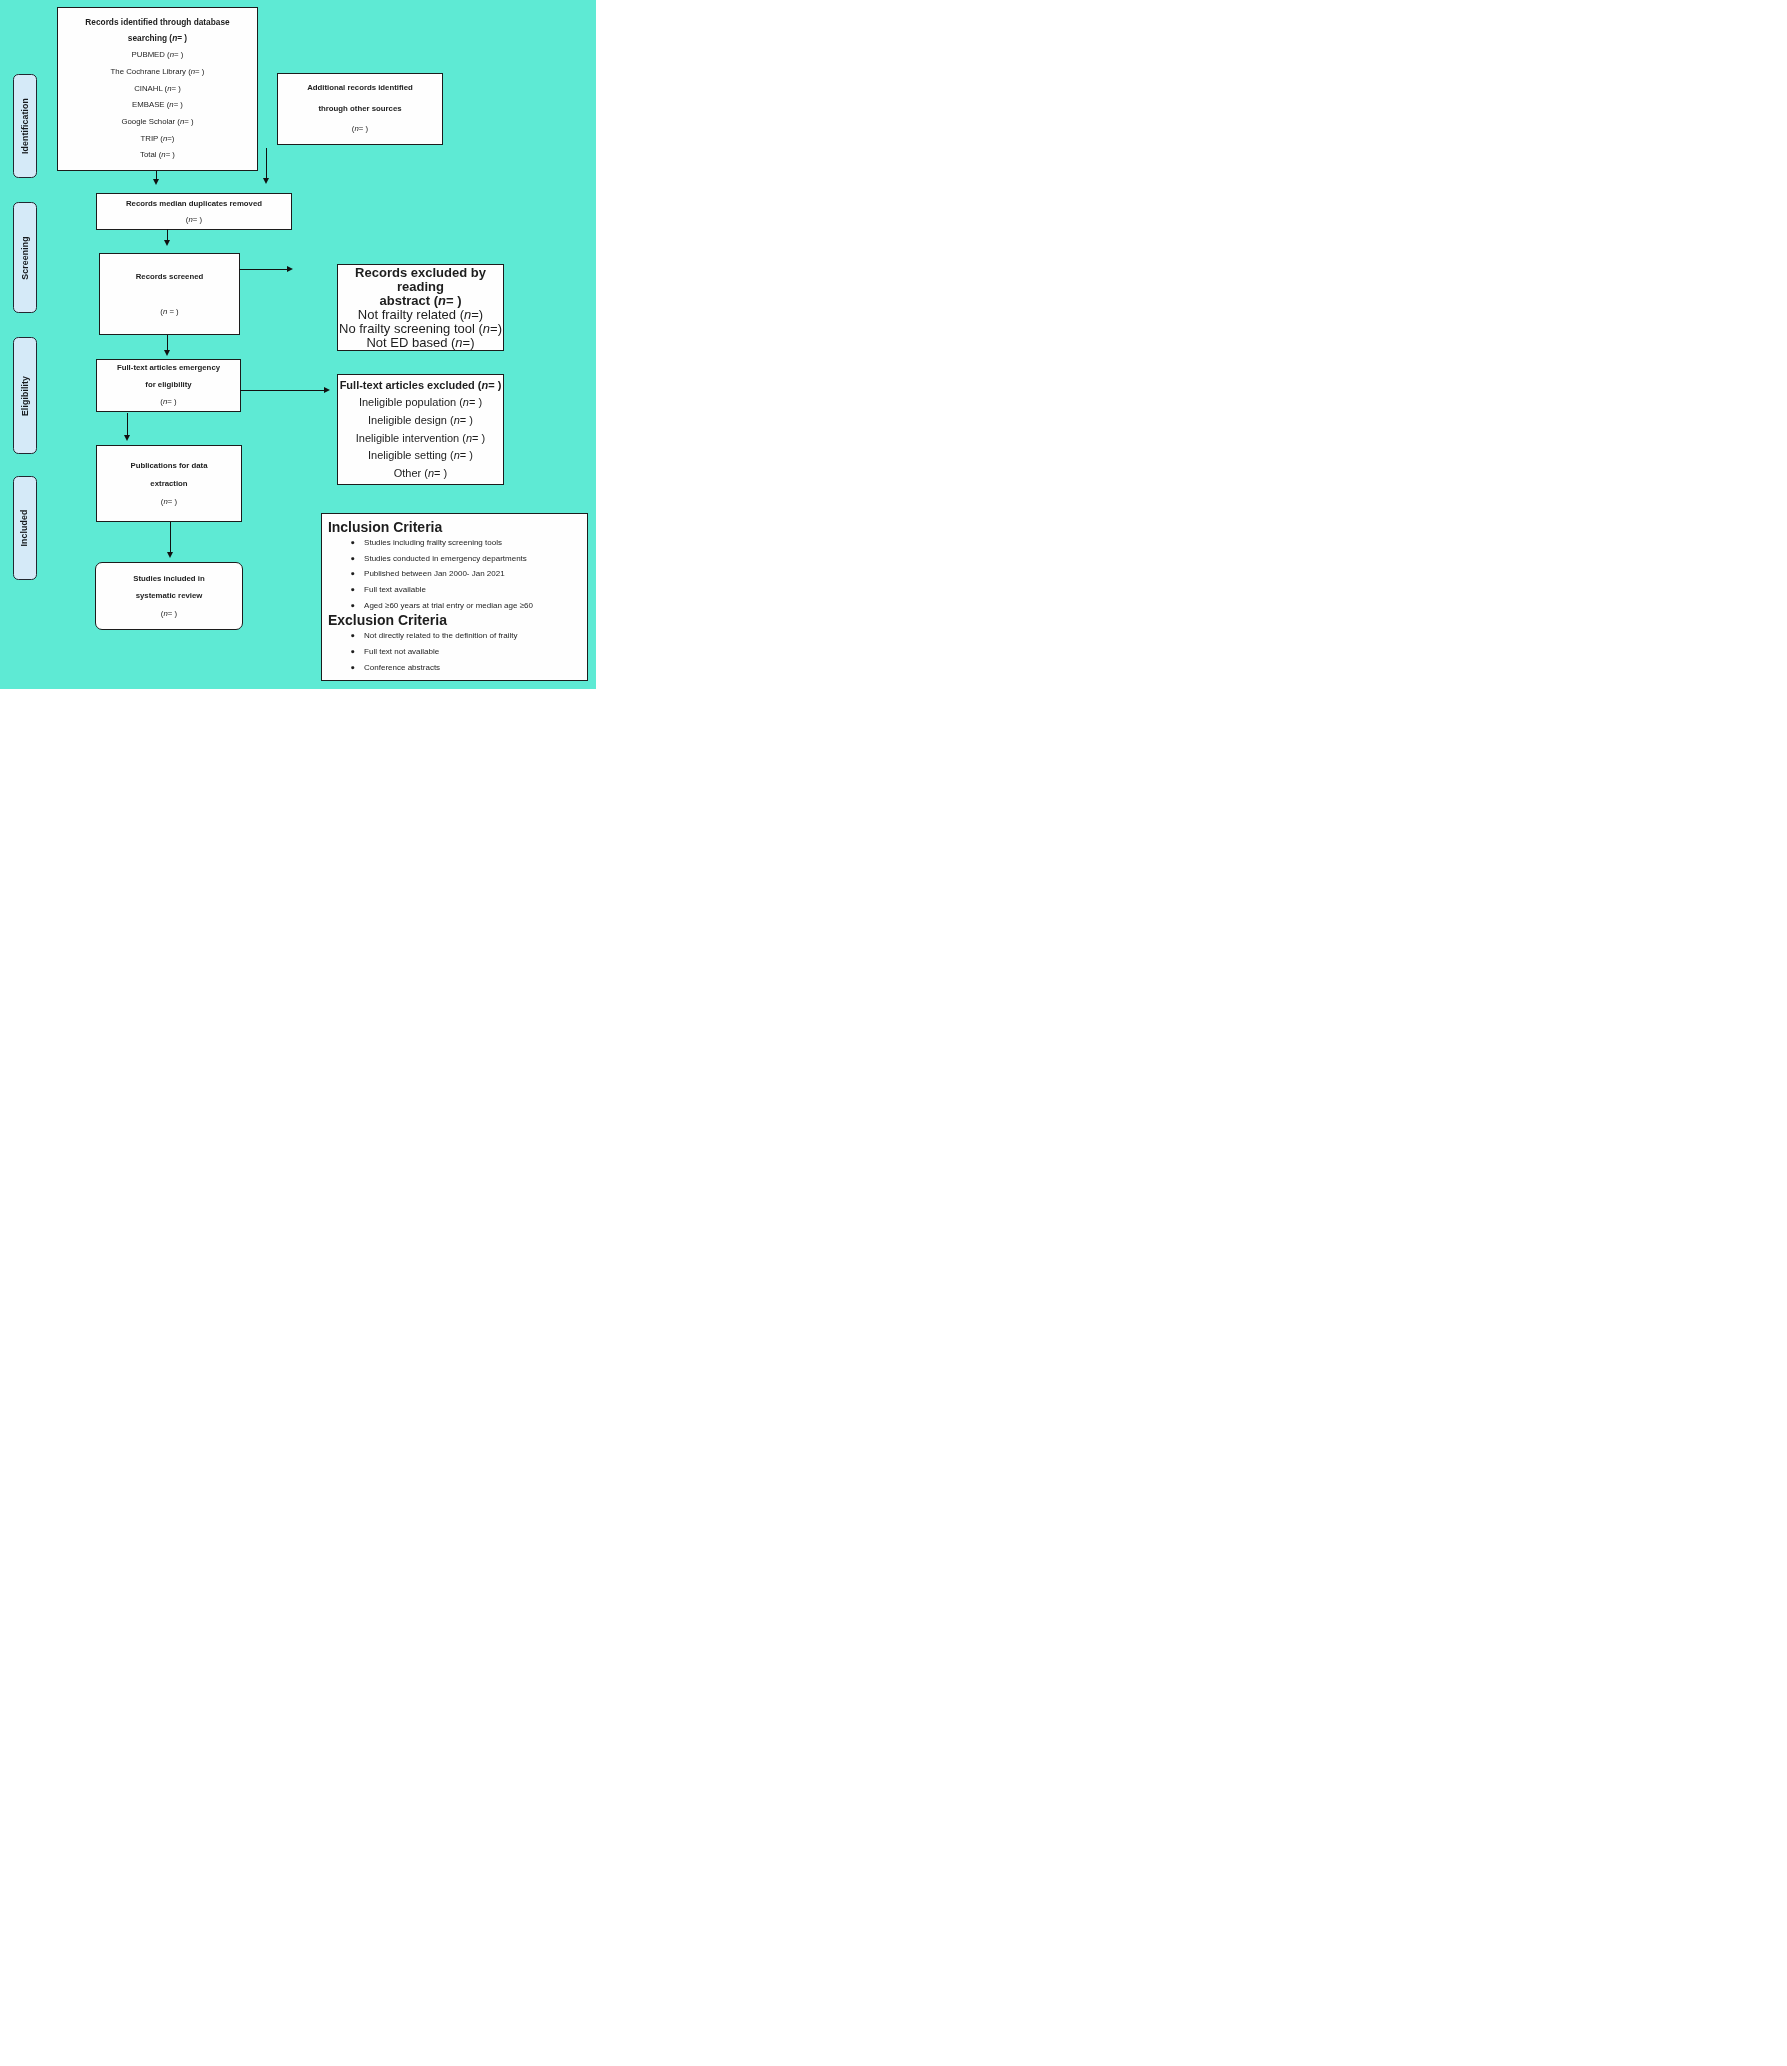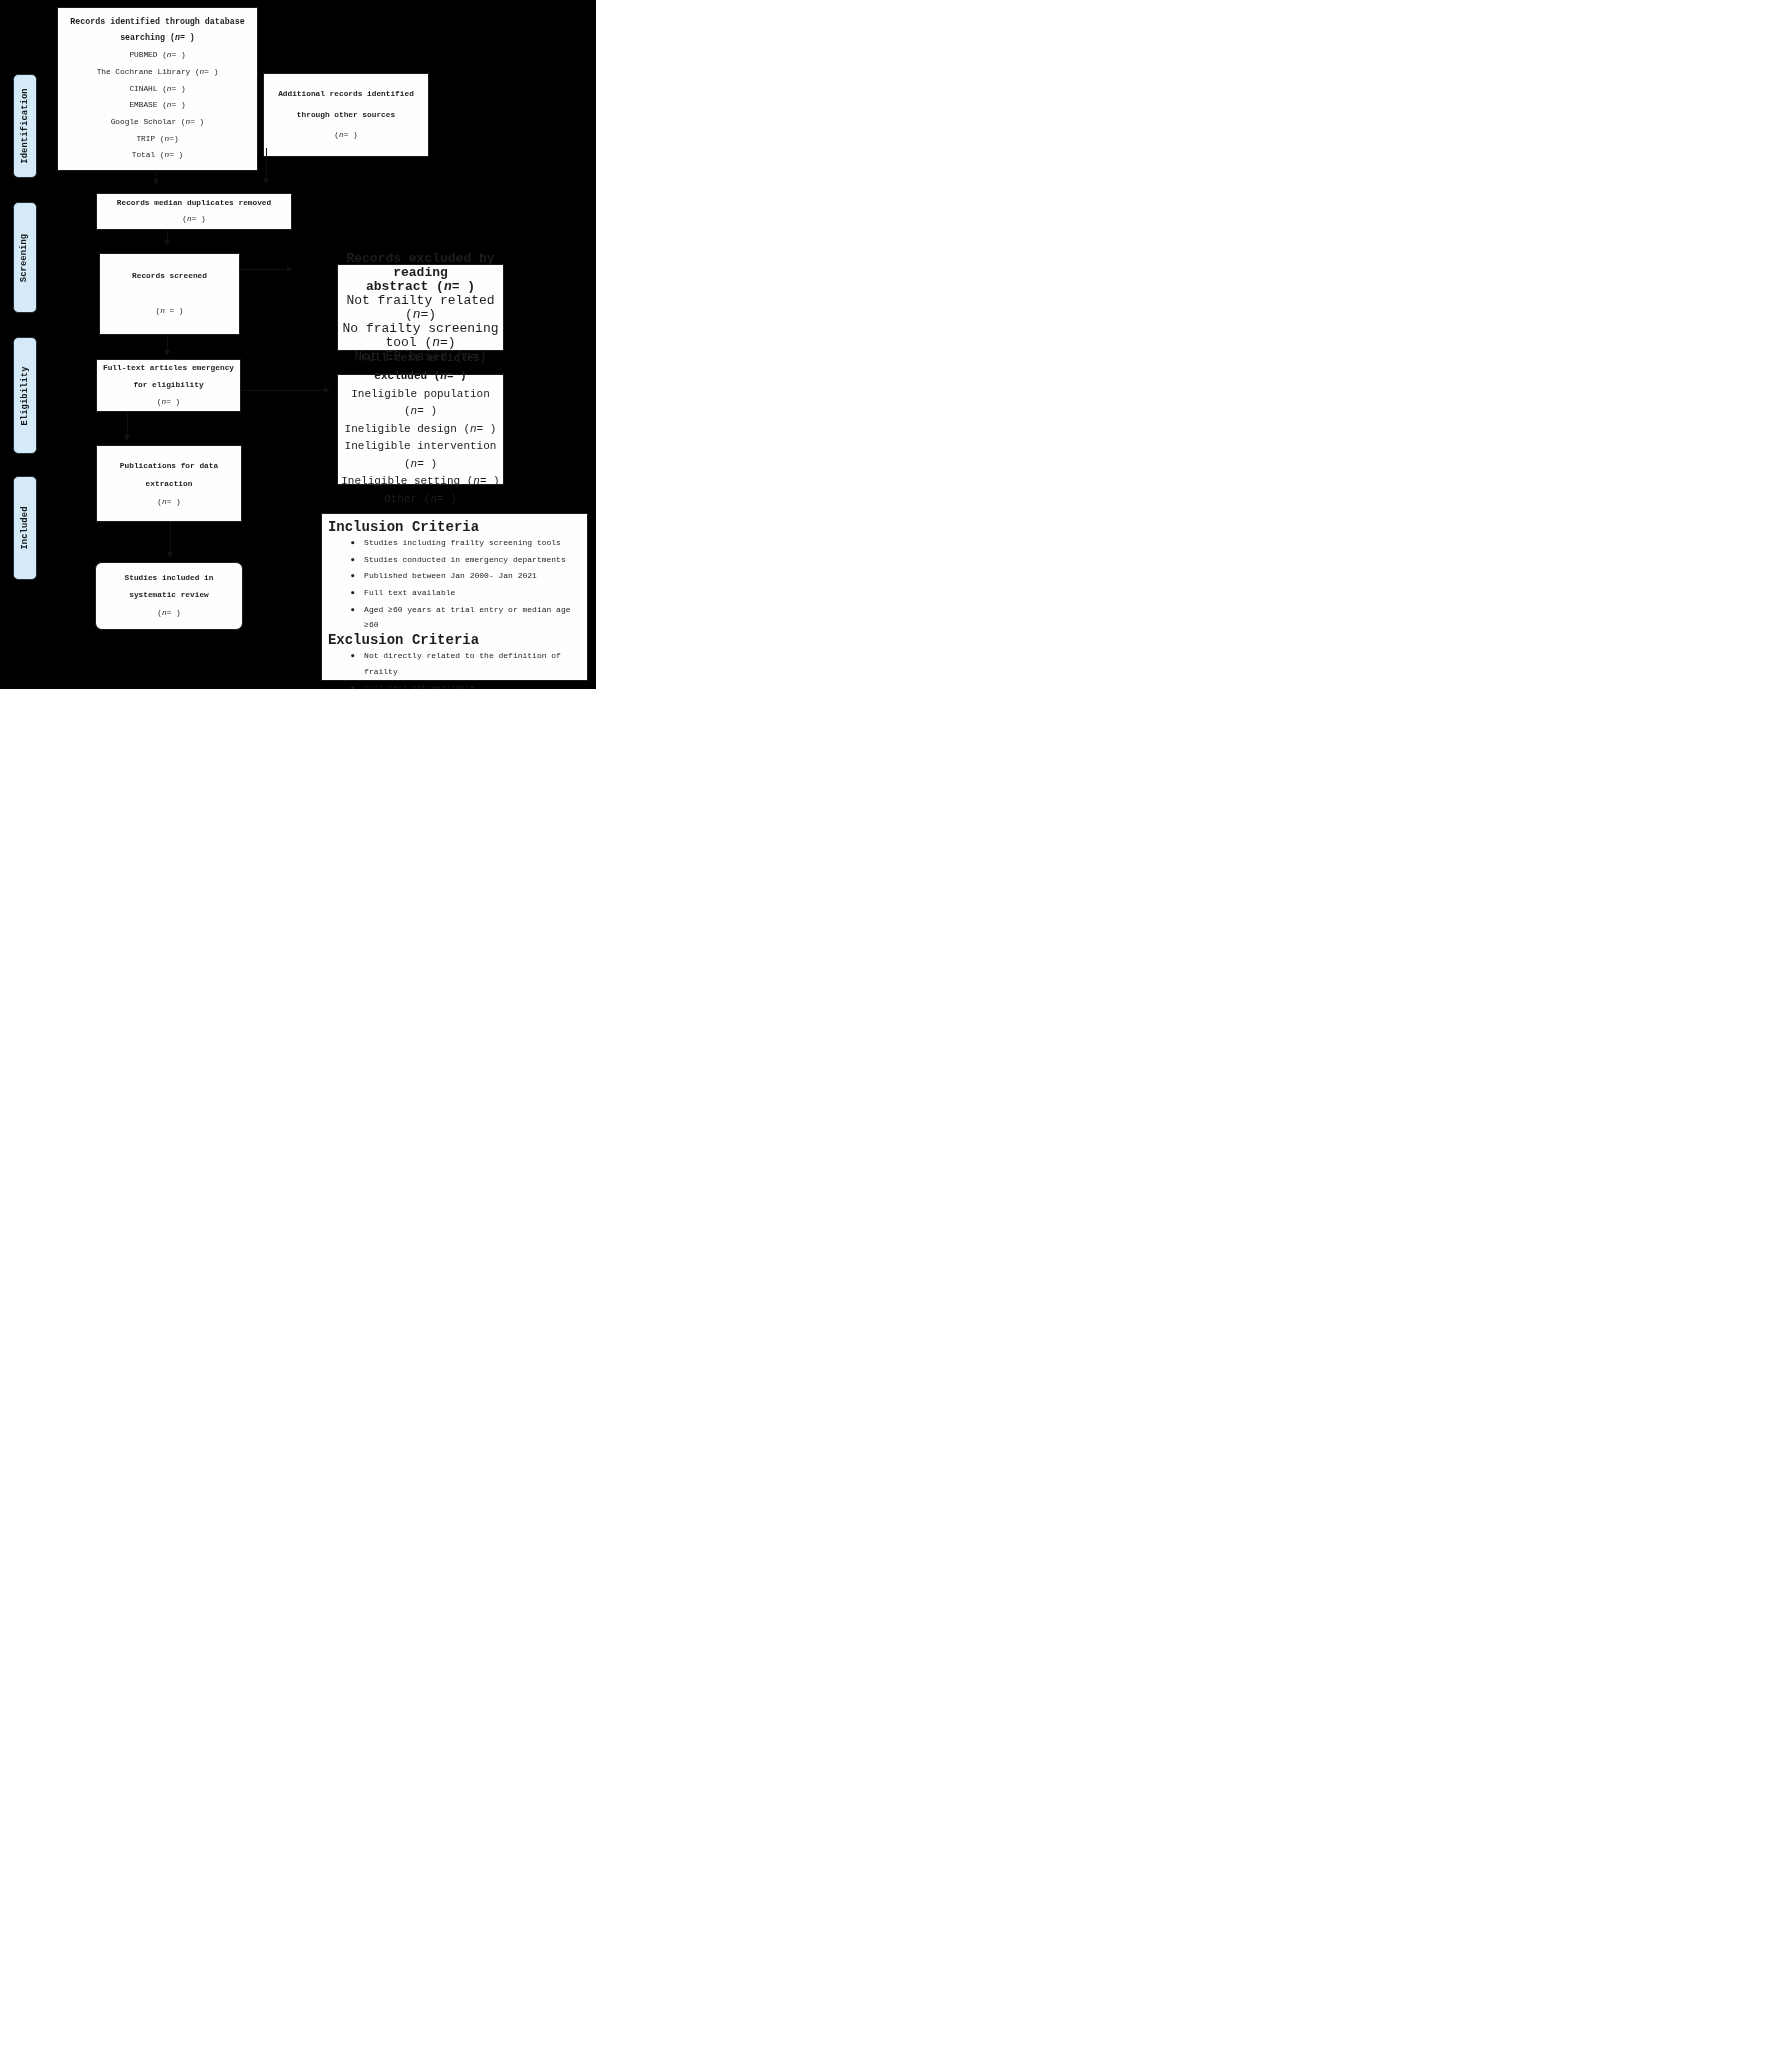--- a/index.html
+++ b/index.html
@@ -1,19 +1,19 @@
 <!DOCTYPE html>
 <html style="font-size:7.8px"><head>
 <meta charset="utf-8">
 <style>
   html,body { margin:0; padding:0; background:#ffffff; }
   #page {
     position:relative; width:596px; height:689px;
-    background:#000000; overflow:hidden;
-    font-family:Liberation Mono, monospace;
+    background:#5eead4; overflow:hidden;
+    font-family:Liberation Sans, sans-serif;
     color:#1d1d1d;
   }
   .box {
     position:absolute; box-sizing:border-box;
     border:1.2px solid #1c1c1c; background:#fefefe;
     display:flex; flex-direction:column; justify-content:center; align-items:center;
     text-align:center;
   }
   .box .title { font-weight:bold; }
   .stage-tab {
@@ -68,21 +68,21 @@
     <div class="title" style="font-size:8.3px;">searching (<i>n</i>= )</div>
     <div>PUBMED (<i>n</i>= )</div>
     <div>The Cochrane Library (<i>n</i>= )</div>
     <div>CINAHL (<i>n</i>= )</div>
     <div>EMBASE (<i>n</i>= )</div>
     <div>Google Scholar (<i>n</i>= )</div>
     <div>TRIP (<i>n</i>=)</div>
     <div>Total (<i>n</i>= )</div>
   </div>
 
-  <div class="box" id="box-additional" style="left:263px; top:73px; width:166px; height:84px; font-size:7.8px; line-height:20.6px; border-width:1.5px;">
+  <div class="box" id="box-additional" style="left:277px; top:73px; width:166px; height:72px; font-size:7.8px; line-height:20.6px; border-width:1.5px;">
     <div class="title">Additional records identified</div>
     <div class="title">through other sources</div>
     <div>(<i>n</i>= )</div>
   </div>
 
   <div class="box" id="box-dedup" style="left:96px; top:193px; width:196px; height:37px; font-size:7.8px; line-height:15.7px;">
     <div class="title">Records median duplicates removed</div>
     <div>(<i>n</i>= )</div>
   </div>
 

